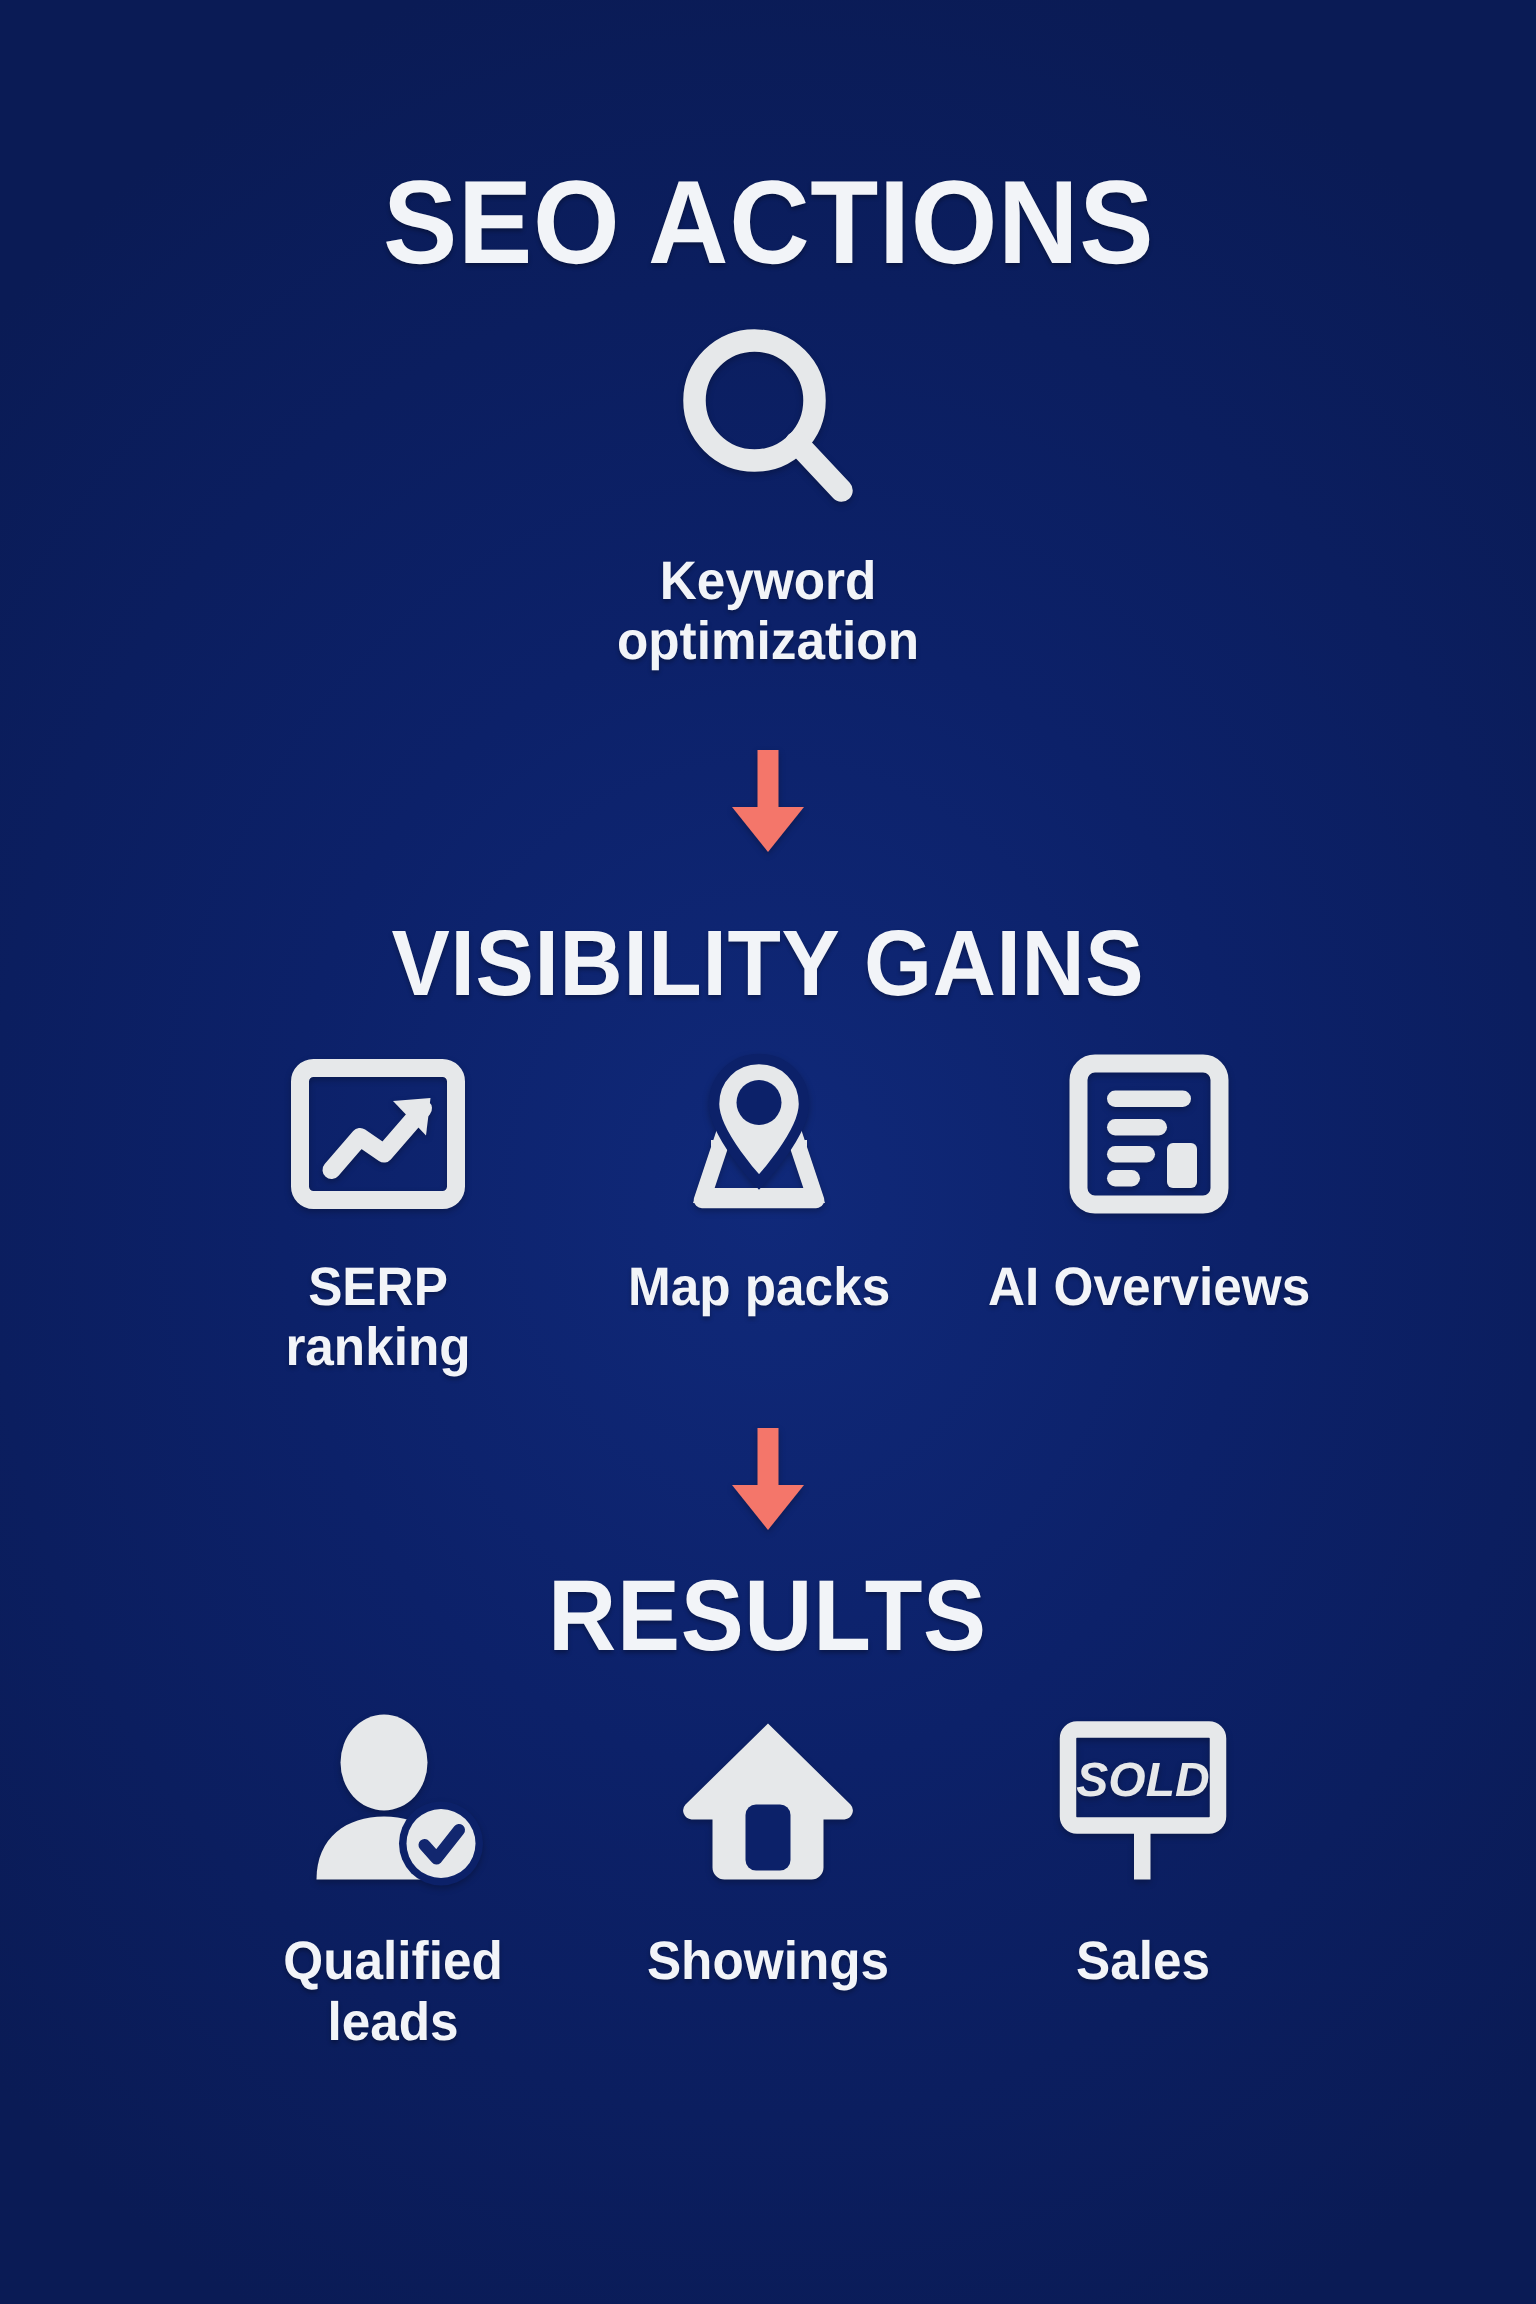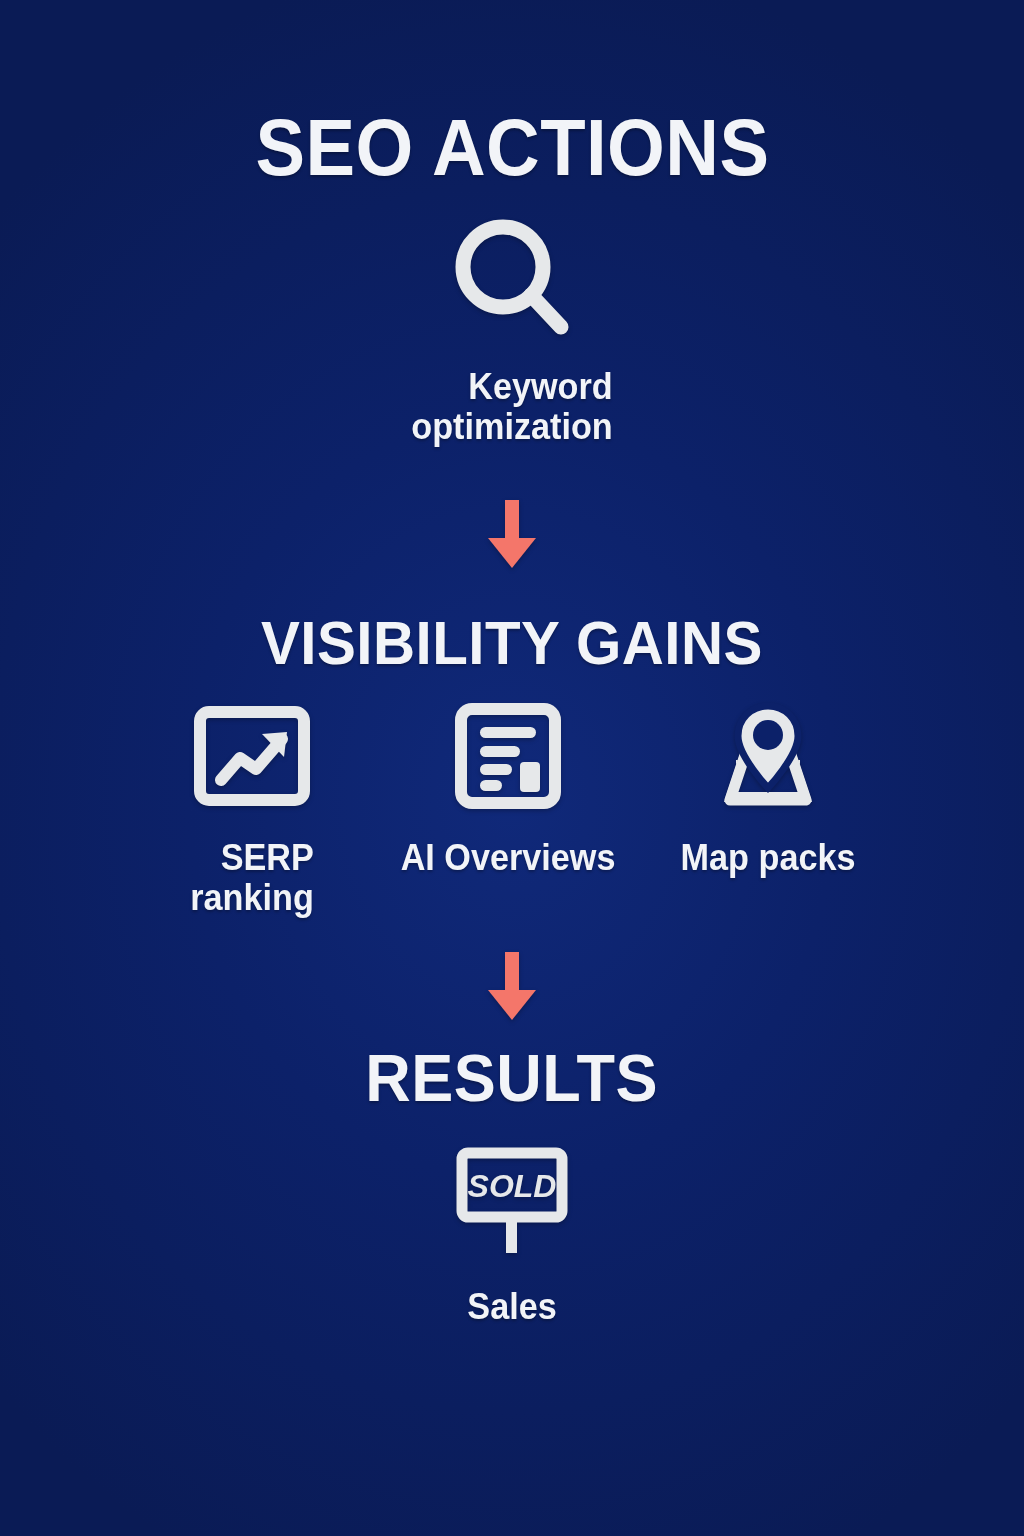--- a/index.html
+++ b/index.html
@@ -35,21 +35,21 @@
   .row {
     width:100%;
     display:flex;
     justify-content:center;
     align-items:flex-start;
   }
   .cell {
     display:flex;
     flex-direction:column;
     align-items:center;
-    text-align:right;
+    text-align:center;
   }
   .icon-wrap {
     display:flex;
     align-items:center;
     justify-content:center;
   }
   .cell-label {
     color:#f2f4f8;
     font-weight:700;
     font-size:36px;
@@ -132,60 +132,83 @@
         <svg class="ico" width="116" height="100" viewBox="0 0 116 100">
           <rect x="6" y="6" width="104" height="88" rx="9" ry="9" fill="none" stroke="#e6e8ea" stroke-width="12"></rect>
           <polyline points="27,74 46,52 62,63 88,33" fill="none" stroke="#e6e8ea" stroke-width="12" stroke-linejoin="round" stroke-linecap="round"></polyline>
           <polygon points="68,28 93,26 90,51" fill="#e6e8ea"></polygon>
         </svg>
       </div>
       <div class="cell-label">SERP
 ranking</div>
     </div>
 
+    <div class="cell cell-3">
+      <div class="icon-wrap">
+        <svg class="ico" width="124" height="108" viewBox="0 0 124 108">
+          <path d="M18 100 L36 46 L48 46 L48 58 L30 58 L30 90 L94 90 L94 58 L76 58 L76 46 L88 46 L106 100 Z" fill="#e6e8ea"></path>
+          <path d="M24 98 L40 50 L84 50 L100 98 Z" fill="none" stroke="#e6e8ea" stroke-width="11" stroke-linejoin="round"></path>
+          <path d="M62 4 C45 4 32 17 32 34 C32 54 62 86 62 86 C62 86 92 54 92 34 C92 17 79 4 62 4 Z" fill="#e6e8ea" stroke="#0c2169" stroke-width="7"></path>
+          <circle cx="62" cy="33" r="15" fill="#0c2169"></circle>
+        </svg>
+      </div>
+      <div class="cell-label">Map packs</div>
+    </div>
+
     <div class="cell cell-2">
       <div class="icon-wrap">
         <svg class="ico" width="108" height="108" viewBox="0 0 108 108">
           <rect x="7" y="7" width="94" height="94" rx="11" ry="11" fill="none" stroke="#e6e8ea" stroke-width="12"></rect>
           <rect x="26" y="25" width="56" height="11" rx="5.5" fill="#e6e8ea"></rect>
           <rect x="26" y="44" width="40" height="11" rx="5.5" fill="#e6e8ea"></rect>
           <rect x="26" y="62" width="32" height="11" rx="5.5" fill="#e6e8ea"></rect>
           <rect x="26" y="78" width="22" height="11" rx="5.5" fill="#e6e8ea"></rect>
           <rect x="66" y="60" width="20" height="30" rx="4" fill="#e6e8ea"></rect>
         </svg>
       </div>
       <div class="cell-label">AI Overviews</div>
     </div>
 
-    <div class="cell cell-3">
-      <div class="icon-wrap">
-        <svg class="ico" width="124" height="108" viewBox="0 0 124 108">
-          <path d="M18 100 L36 46 L48 46 L48 58 L30 58 L30 90 L94 90 L94 58 L76 58 L76 46 L88 46 L106 100 Z" fill="#e6e8ea"></path>
-          <path d="M24 98 L40 50 L84 50 L100 98 Z" fill="none" stroke="#e6e8ea" stroke-width="11" stroke-linejoin="round"></path>
-          <path d="M62 4 C45 4 32 17 32 34 C32 54 62 86 62 86 C62 86 92 54 92 34 C92 17 79 4 62 4 Z" fill="#e6e8ea" stroke="#0c2169" stroke-width="7"></path>
-          <circle cx="62" cy="33" r="15" fill="#0c2169"></circle>
-        </svg>
-      </div>
-      <div class="cell-label">Map packs</div>
-    </div>
-
   </div>
 
   <div class="arrow-wrap" id="arrow-2">
     <svg class="ico" width="56" height="72" viewBox="0 0 56 72">
       <rect x="21" y="0" width="14" height="44" fill="#f4766a"></rect>
       <polygon points="4,38 52,38 28,68" fill="#f4766a"></polygon>
     </svg>
   </div>
 
   <div class="section-title" id="title-results">RESULTS</div>
 
   <div class="row" id="row-results">
 
-
+    <div class="cell cell-1">
+      <div class="icon-wrap">
+        <svg class="ico" width="122" height="112" viewBox="0 0 122 112">
+          <ellipse cx="55" cy="30" rx="29" ry="32" fill="#e6e8ea"></ellipse>
+          <path d="M10 108 C10 80 30 66 55 66 C80 66 100 80 100 108 Z" fill="#e6e8ea"></path>
+          <circle cx="93" cy="84" r="28" fill="#0c2169"></circle>
+          <circle cx="93" cy="84" r="23" fill="#e6e8ea"></circle>
+          <polyline points="82,85 90,94 105,75" fill="none" stroke="#12276f" stroke-width="8" stroke-linecap="round" stroke-linejoin="round"></polyline>
+        </svg>
+      </div>
+      <div class="cell-label">Qualified
+leads</div>
+    </div>
+
+    <div class="cell cell-2">
+      <div class="icon-wrap">
+        <svg class="ico" width="118" height="112" viewBox="0 0 118 112">
+          <path d="M59 4 L114 58 A6 6 0 0 1 110 68 L96 68 L96 100 A8 8 0 0 1 88 108
+                   L30 108 A8 8 0 0 1 22 100 L22 68 L8 68 A6 6 0 0 1 4 58 Z" fill="#e6e8ea"></path>
+          <rect x="44" y="58" width="30" height="44" rx="7" fill="#0c2169"></rect>
+        </svg>
+      </div>
+      <div class="cell-label">Showings</div>
+    </div>
 
     <div class="cell cell-3">
       <div class="icon-wrap">
         <svg class="ico" width="116" height="112" viewBox="0 0 116 112">
           <rect x="8" y="8" width="100" height="64" rx="6" ry="6" fill="none" stroke="#e6e8ea" stroke-width="11"></rect>
           <rect x="52" y="70" width="11" height="38" fill="#e6e8ea"></rect>
           <text x="58" y="52" text-anchor="middle" font-family="Liberation Sans, sans-serif" font-size="32" font-weight="700" fill="#e6e8ea">SOLD</text>
         </svg>
       </div>
       <div class="cell-label">Sales</div>

